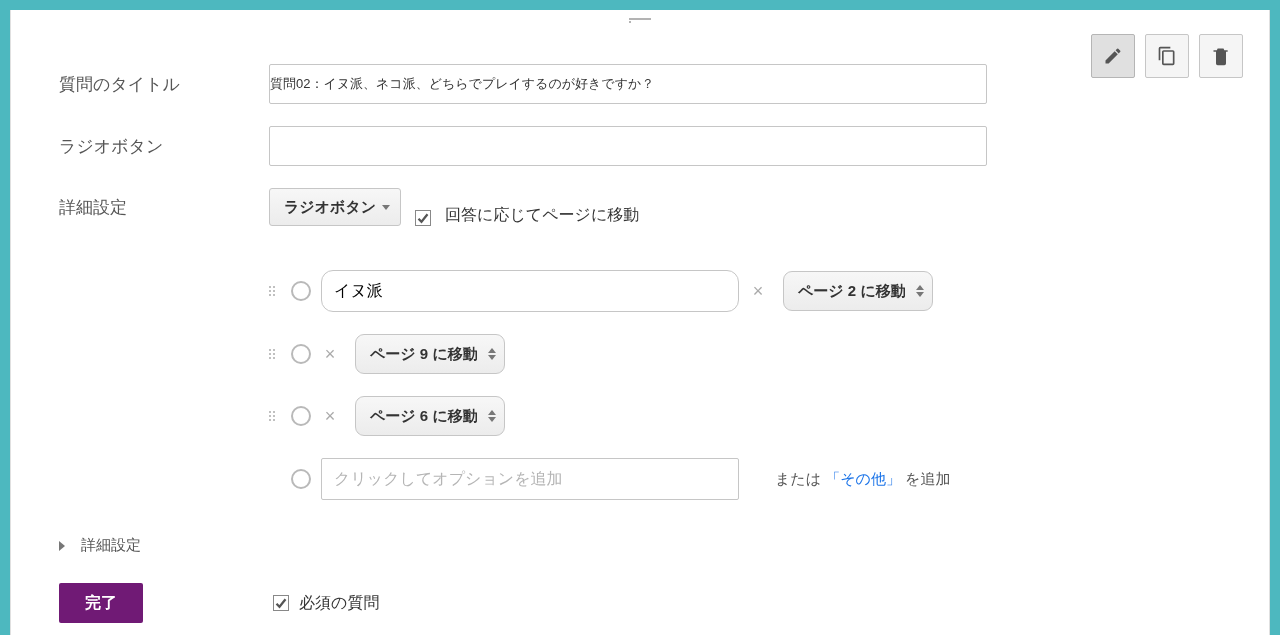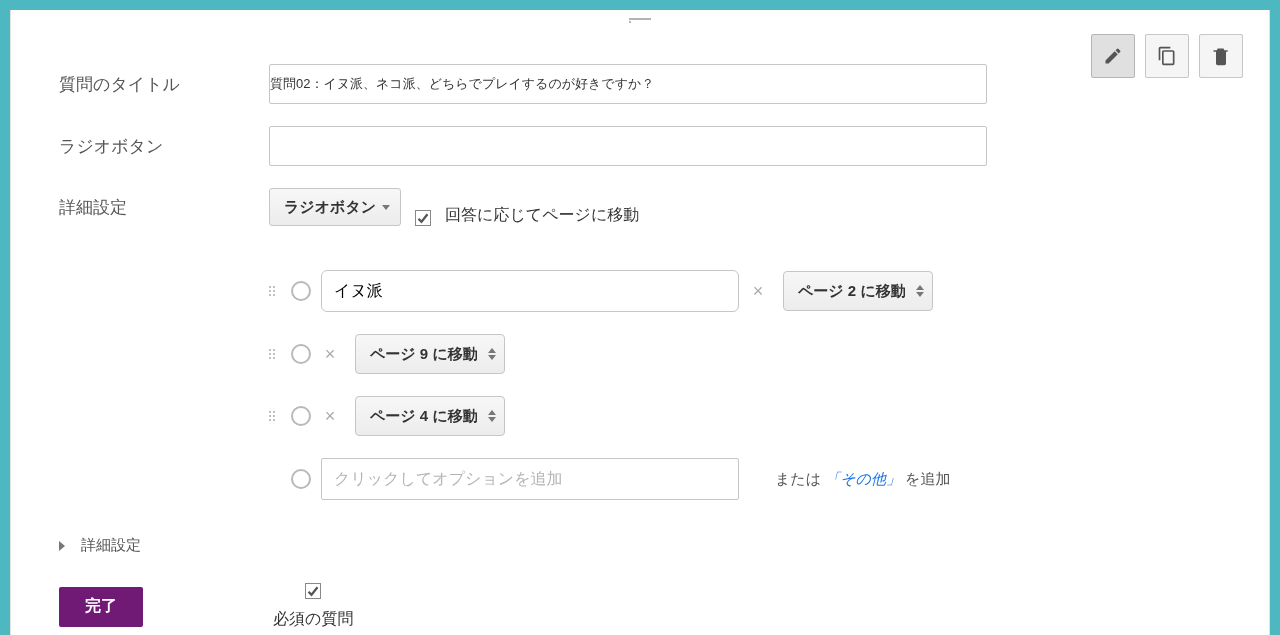--- a/index.html
+++ b/index.html
@@ -119,32 +119,32 @@
   }
   .drag-handle div { display:flex; gap:2px; }
   .drag-handle span { width:2px;height:2px;background:#c0c0c0; }
   .radio-dot {
     width:20px;height:20px;border:2px solid #b9b9b9;border-radius:50%;flex:none;
   }
   .option-input {
     width: 418px;
     height: 42px;
     border:1px solid #c6c6c6;
-    border-radius:6px;
+    border-radius:12px;
     padding:0 12px;
     font-size:16px;
     background:#fff;
   }
   .remove-x {
     color:#aaa; font-size:18px; width:18px; text-align:center; cursor:pointer; font-family: Arial;
   }
   .goto-select {
     height:40px;
     border:1px solid #c6c6c6;
-    border-radius:4px;
+    border-radius:9px;
     background: linear-gradient(#f7f7f7,#ececec);
     padding: 0 8px 0 14px;
     font-weight:bold;
     font-size:15px;
     color:#333;
     display:flex; align-items:center; gap:10px;
     cursor:pointer;
     margin-left:6px;
   }
   .stepper {
@@ -161,21 +161,21 @@
     height: 42px;
     border:1px solid #c6c6c6;
     border-radius:2px;
     padding:0 12px;
     font-size:16px;
     color:#b5b5b5;
     background:#fff;
     display:flex;align-items:center;
   }
   .or-text { margin-left:26px; font-size:15px; color:#555;}
-  .or-link { color:#1a73e8; cursor:pointer;font-style:italic;}
+  .or-link { color:#1a73e8; cursor:pointer;}
   .advanced {
     margin: 36px 0 0 48px;
     display:flex; align-items:center; gap:16px;
     color:#555; font-size:15px;
     cursor:pointer;
   }
   .tri-right {
     width:0;height:0;border-top:5px solid transparent;border-bottom:5px solid transparent;border-left:6px solid #777;
   }
   .footer {
@@ -191,21 +191,20 @@
     height:40px;
     padding:0 26px;
     border-radius:2px;
     cursor:pointer;
   }
   .required-wrap {
     margin-left: 130px;
     display:flex; align-items:center; gap:10px;
     font-size:16px;
     color:#333;
-    flex-direction:column;
   }
 </style>
 </head>
 <body>
 
 <div class="outer">
   <div class="panel">
 
     <div class="panel-grip">
       <div class="grip-dots">
@@ -336,21 +335,21 @@
                 <span></span>
               </div>
               <div>
                 <span></span>
                 <span></span>
               </div>
           </div>
           <div class="radio-dot"></div>
           <div class="remove-x">×</div>
           <div class="goto-select">
-            <span>ページ 4 に移動</span>
+            <span>ページ 6 に移動</span>
             <span class="stepper">
                 <span class="up"></span>
                 <span class="down"></span>
               </span>
           </div>
         </div>
 
         <div class="add-row">
           <div class="radio-dot"></div>
           <div class="add-input">

